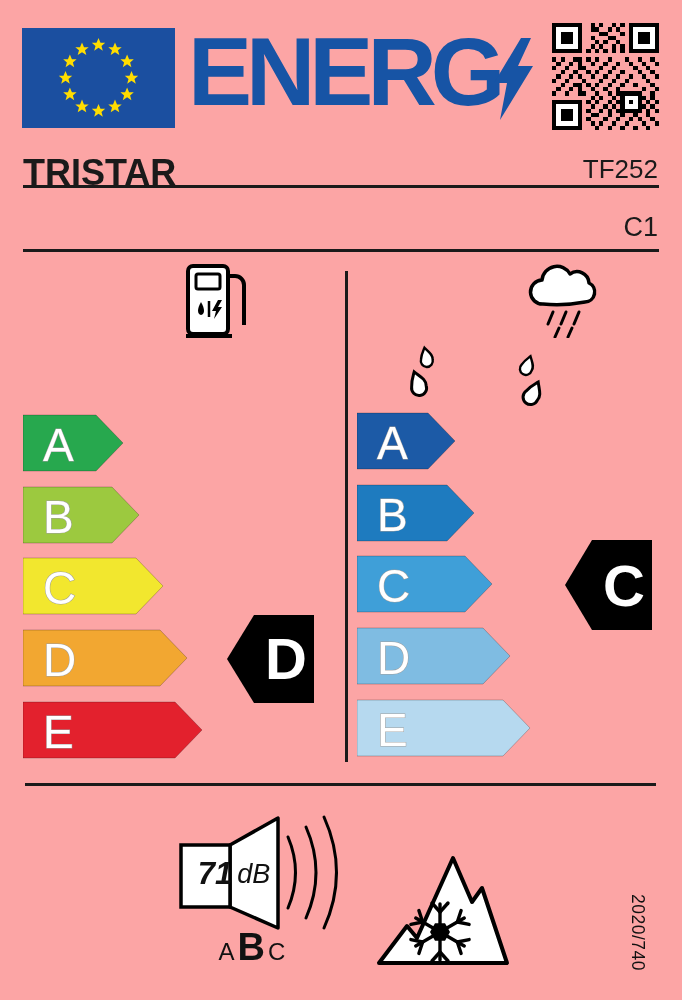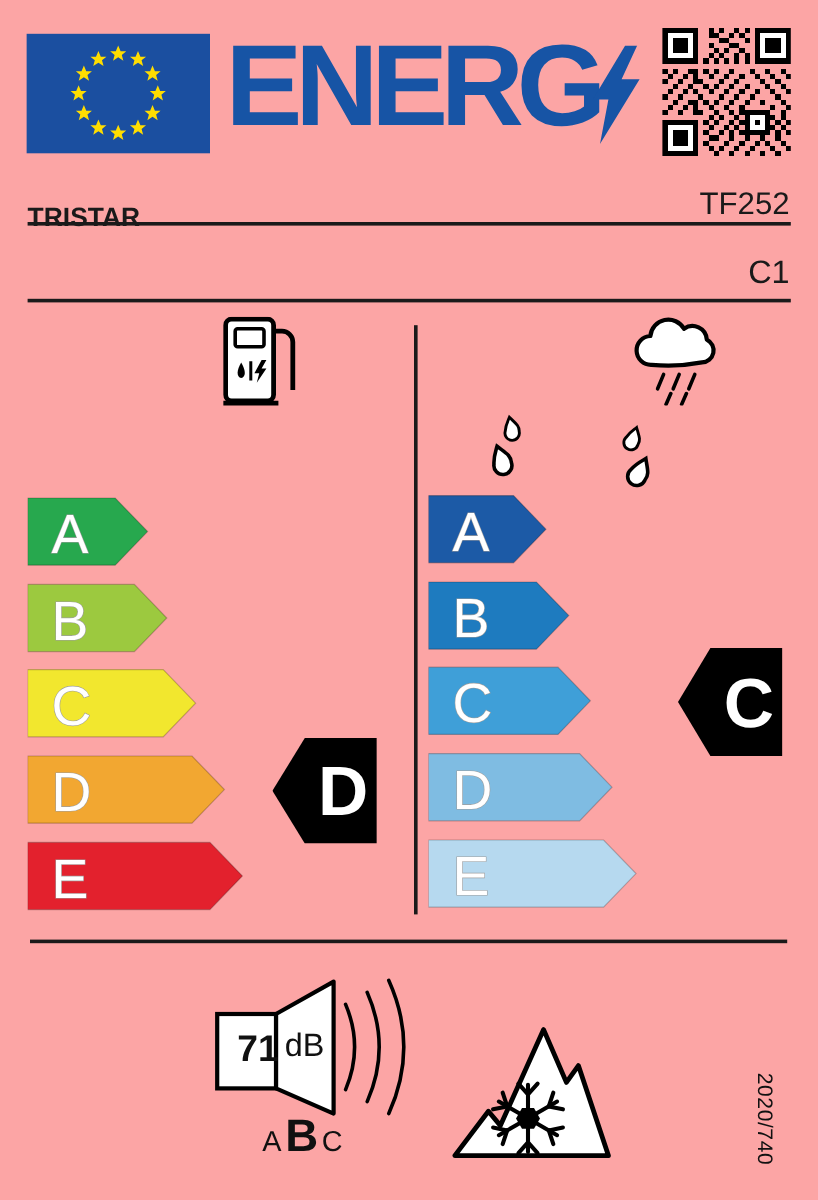--- a/index.html
+++ b/index.html
@@ -3,29 +3,29 @@
 <meta charset="utf-8">
 <style>
   html,body{margin:0;padding:0;background:#fff;}
   #label{position:relative;width:682px;height:1000px;background:#fca5a5;overflow:hidden;
          font-family:"Liberation Sans",sans-serif;color:#1a1a1a;}
   .abs{position:absolute;}
   .hline{position:absolute;height:3px;background:#1a1a1a;}
   .vline{position:absolute;width:2.5px;background:#1a1a1a;}
   #energ-word{position:absolute;left:188px;top:24px;font-size:96px;font-weight:bold;
               letter-spacing:-6px;line-height:1;color:#1754A5;}
-  #brand-name{position:absolute;left:23px;top:152px;font-size:22px;font-weight:bold;margin-top:16px;}
+  #brand-name{position:absolute;left:23px;top:152px;font-size:36px;font-weight:bold;}
   #model-code{position:absolute;right:24px;top:154px;font-size:26px;text-align:center;}
   #tyre-size{position:absolute;left:23px;top:203px;font-size:33px;}
   #tyre-class{position:absolute;right:24px;top:212px;font-size:27px;text-align:left;}
   .scale text{font-size:46px;fill:#fff;stroke:#9e9e9e;stroke-width:1;paint-order:stroke;}
   .rating text{font-size:58px;font-weight:bold;fill:#fff;text-anchor:middle;}
   .scale polygon{stroke:rgba(0,0,0,0.22);stroke-width:1;}
   #noise-db{position:absolute;left:190px;top:856px;width:88px;display:flex;
-            justify-content:center;align-items:flex-start;gap:5px;color:#111;}
+            justify-content:center;align-items:center;gap:5px;color:#111;font-style:italic;}
   #noise-db .val{font-size:31px;font-weight:bold;}
   #noise-db .unit{font-size:27px;}
   #noise-classes{position:absolute;left:210px;top:926px;width:84px;display:flex;
                  justify-content:center;align-items:baseline;gap:3px;color:#111;}
   #noise-classes .small{font-size:24px;}
   #noise-classes .big{font-size:38px;font-weight:bold;}
   #regulation-ref{position:absolute;left:627px;top:894px;height:90px;
                   writing-mode:vertical-rl;font-size:17.5px;color:#111;letter-spacing:0.5px;}
   svg{display:block;}
 </style>

